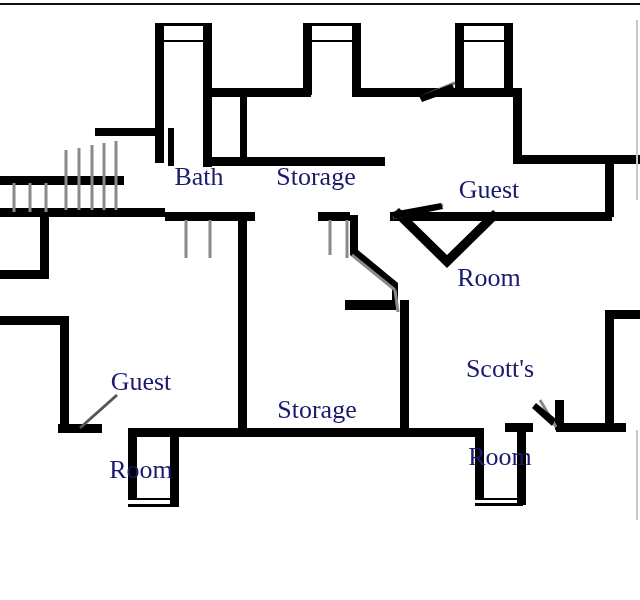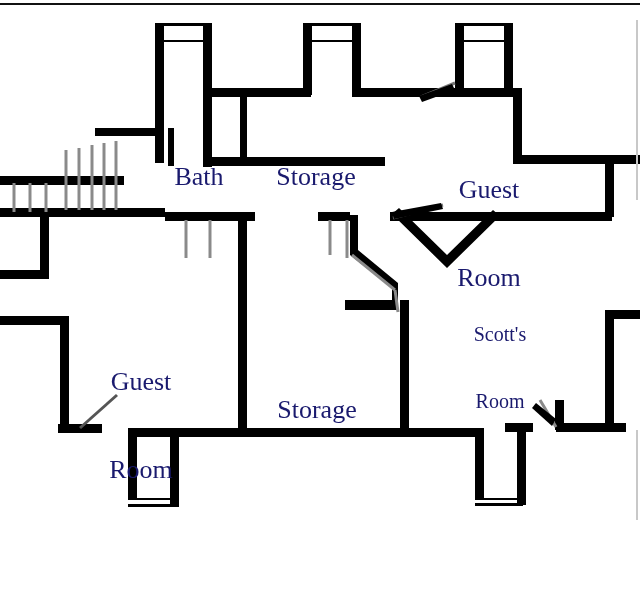--- a/index.html
+++ b/index.html
@@ -184,19 +184,19 @@
 
   <div class="room-label" style="left:76px; top:309px; width:130px;">
     <span class="label-line">Guest</span>
     <span class="label-line">Room</span>
   </div>
 
   <div class="room-label" style="left:252px; top:337px; width:130px;">
     <span class="label-line">Storage</span>
   </div>
 
-  <div class="room-label" style="left:425px; top:278px; width:150px; font-size:20px;">
+  <div class="room-label" style="left:425px; top:296px; width:150px; font-size:26px;">
     <span class="label-line">Scott's</span>
     <span class="label-line">Room</span>
   </div>
 
 
 </div>
 
 </body></html>

